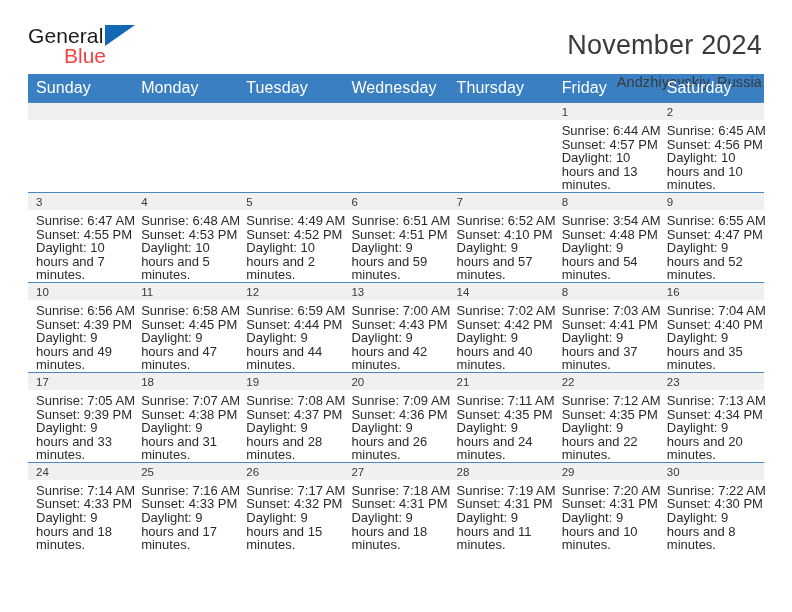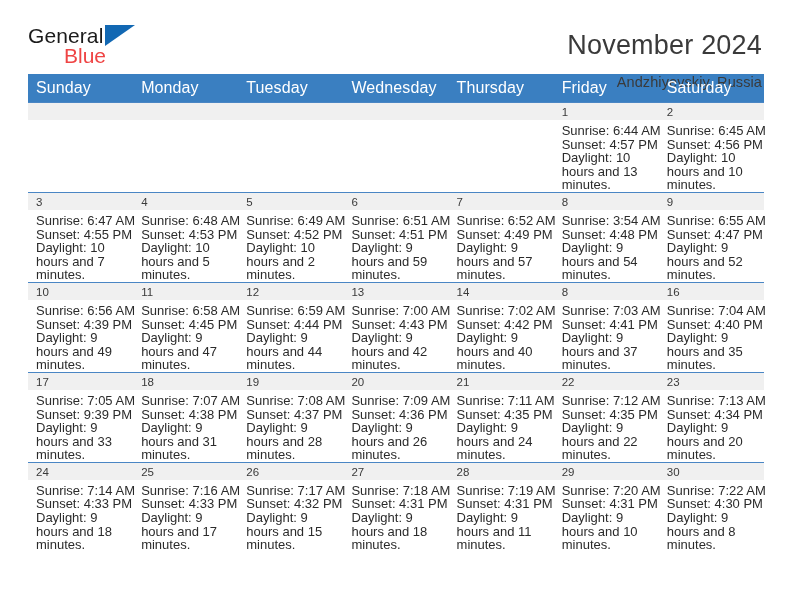--- a/index.html
+++ b/index.html
@@ -210,38 +210,38 @@
             <div class="daynum">4</div>
             <div class="detail">
               <div>Sunrise: 6:48 AM</div>
               <div>Sunset: 4:53 PM</div>
               <div class="dl">Daylight: 10 hours and 5 minutes.</div>
             </div>
           </td>
           <td class="">
             <div class="daynum">5</div>
             <div class="detail">
-              <div>Sunrise: 6:49 AM</div>
+              <div>Sunrise: 4:49 AM</div>
               <div>Sunset: 4:52 PM</div>
               <div class="dl">Daylight: 10 hours and 2 minutes.</div>
             </div>
           </td>
           <td class="">
             <div class="daynum">6</div>
             <div class="detail">
               <div>Sunrise: 6:51 AM</div>
               <div>Sunset: 4:51 PM</div>
               <div class="dl">Daylight: 9 hours and 59 minutes.</div>
             </div>
           </td>
           <td class="">
             <div class="daynum">7</div>
             <div class="detail">
               <div>Sunrise: 6:52 AM</div>
-              <div>Sunset: 4:49 PM</div>
+              <div>Sunset: 4:10 PM</div>
               <div class="dl">Daylight: 9 hours and 57 minutes.</div>
             </div>
           </td>
           <td class="">
             <div class="daynum">8</div>
             <div class="detail">
               <div>Sunrise: 3:54 AM</div>
               <div>Sunset: 4:48 PM</div>
               <div class="dl">Daylight: 9 hours and 54 minutes.</div>
             </div>

